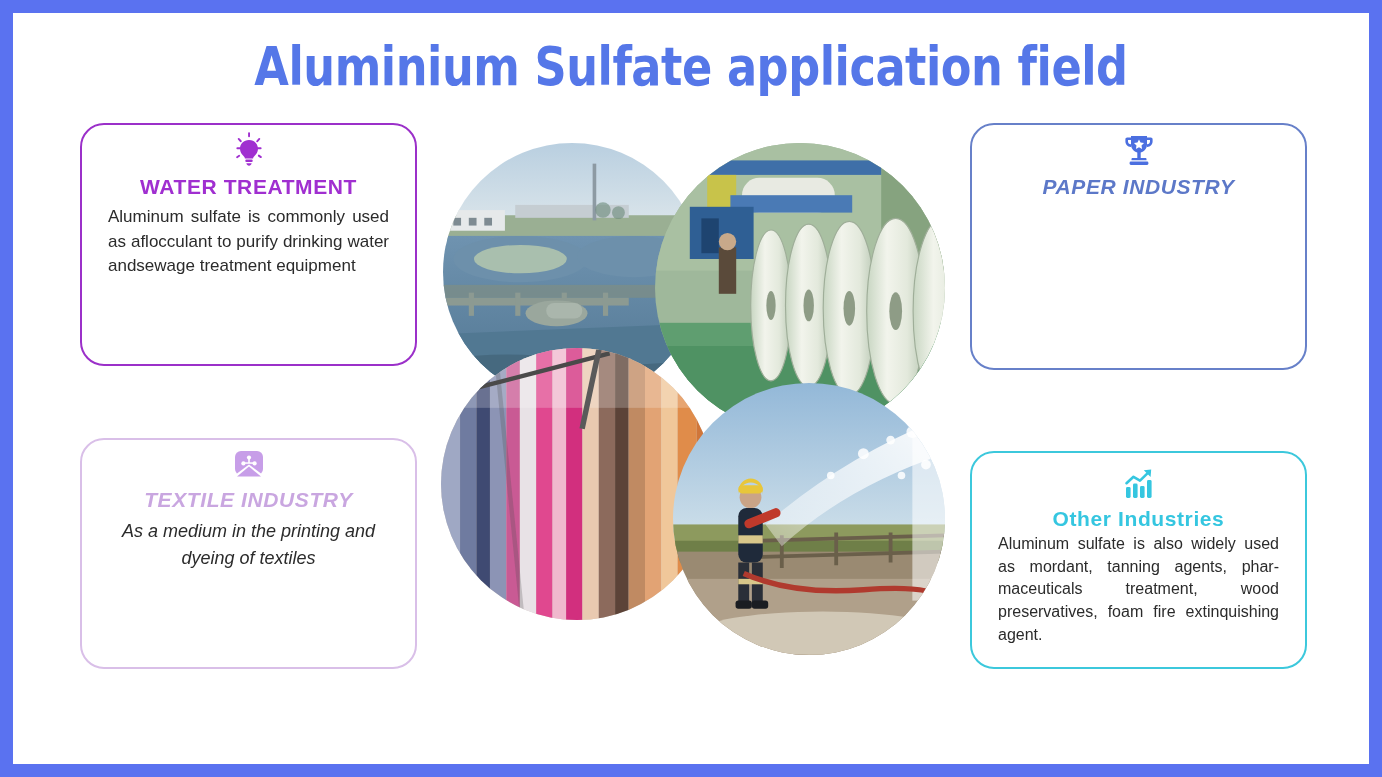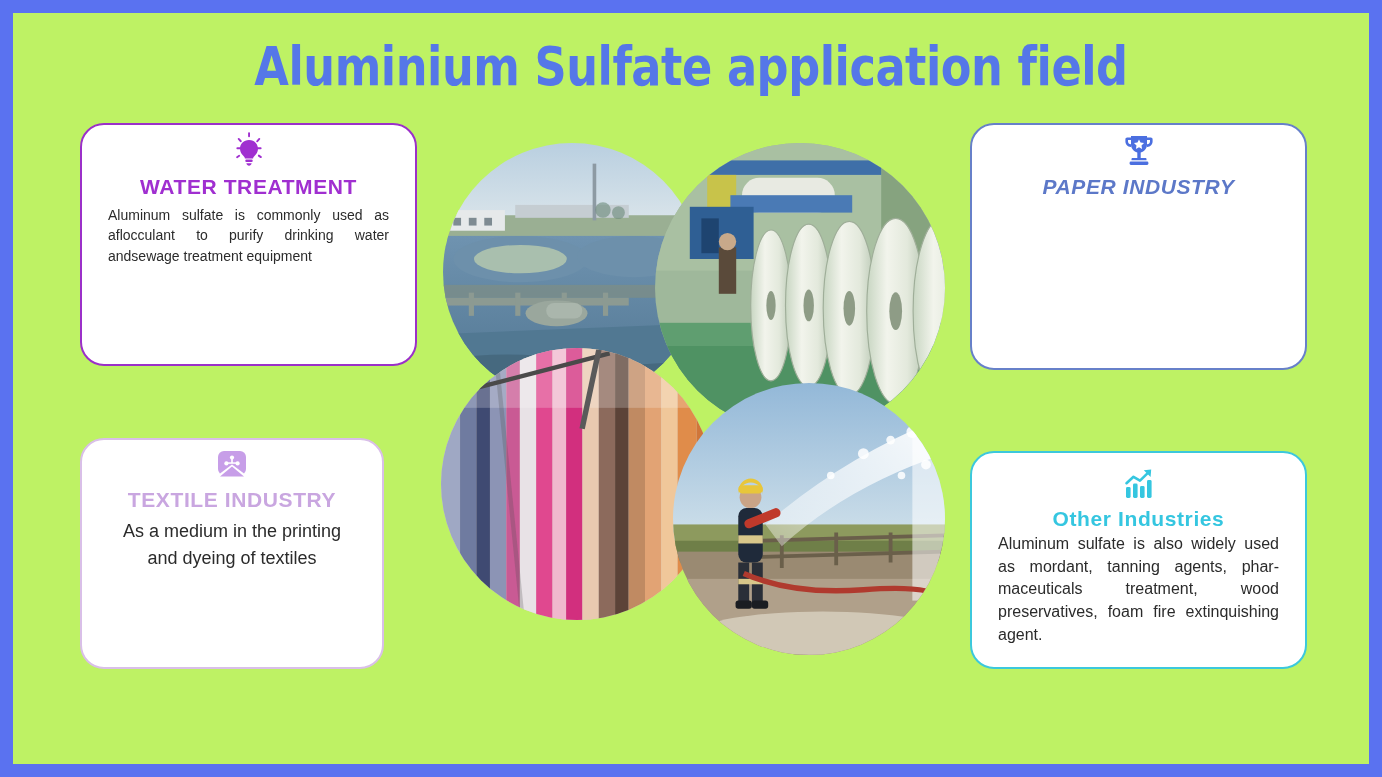--- a/index.html
+++ b/index.html
@@ -16,21 +16,21 @@
     width: 1382px;
     height: 777px;
     background: #5a72f0;
     padding: 13px;
   }
 
   #canvas {
     position: relative;
     width: 100%;
     height: 100%;
-    background: #bef264;
+    background: #ffffff;
     overflow: hidden;
   }
 
   
   #page-title {
     position: absolute;
     top: 22px;
     left: 0;
     width: 100%;
     text-align: center;
@@ -64,21 +64,21 @@
   .card-heading {
     font-size: 21px;
     font-weight: 700;
     letter-spacing: 0.6px;
     text-align: center;
     margin-bottom: 6px;
     white-space: nowrap;
   }
 
   .card-body {
-    font-size: 14px;
+    font-size: 17px;
     line-height: 1.45;
     color: #2b2b2b;
     text-align: justify;
     text-justify: inter-word;
     width: 100%;
   }
 
   
   #card-water {
     left: 67px;  top: 110px;  width: 337px;  height: 243px;
@@ -89,22 +89,23 @@
   
   #card-paper {
     left: 957px; top: 110px;  width: 337px;  height: 247px;
     border-color: #6780c9;
     font-style: italic;
   }
   #card-paper .card-heading { color: #5c78c8; }
 
   
   #card-textile {
-    left: 67px;  top: 425px;  width: 304px;  height: 231px;
+    left: 67px;  top: 425px;  width: 337px;  height: 231px;
     border-color: #d9bfe8;
+    font-style: italic;
   }
   #card-textile .card-heading { color: #c9a6e0; }
   #card-textile .card-body {
     text-align: center;
     font-size: 18px;
     line-height: 1.5;
   }
 
   
   #card-other {

